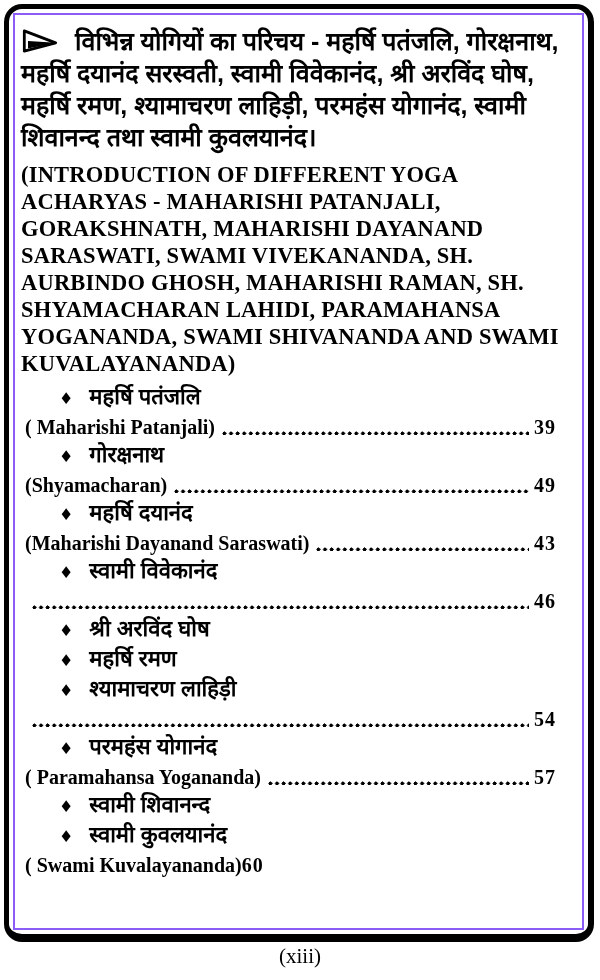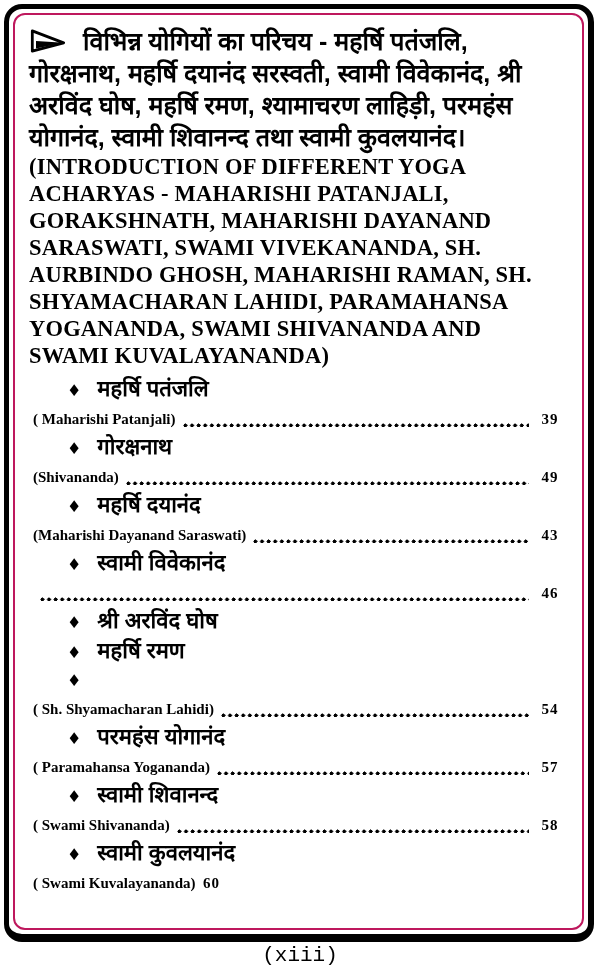--- a/index.html
+++ b/index.html
@@ -27,23 +27,23 @@
     border: solid #000000;
     border-width: 5px 6px 8px 5px;
     border-radius: 18px;
     padding: 4px;
     background: #ffffff;
   }
   .inner-frame {
     box-sizing: border-box;
     width: 100%;
     height: 100%;
-    border: 2px solid #be185d;
-    border-radius: 12px;
-    padding: 10px 16px 4px 14px;
+    border: 2px solid #8b5cf6;
+    border-radius: 0;
+    padding: 10px 16px 4px 6px;
     overflow: hidden;
   }
   .hindi-heading {
     font-family: "Liberation Sans", "DejaVu Sans", sans-serif;
     font-weight: bold;
     font-size: 25px;
     line-height: 32px;
     margin: 0;
   }
   .arrow-wrap {
@@ -52,21 +52,21 @@
     height: 24px;
     margin-right: 16px;
     vertical-align: -3px;
   }
   .arrow-wrap svg { display: block; }
   .english-heading {
     font-family: "Liberation Serif", "DejaVu Serif", serif;
     font-weight: bold;
     font-size: 22.5px;
     line-height: 27px;
-    margin: 0 0 0 0;
+    margin: 8px 0 0 0;
     letter-spacing: 0.2px;
   }
   .toc-list {
     list-style: none;
     margin: 6px 0 0 0;
     padding: 0;
   }
   .toc-entry { margin: 0; }
   .hindi-line {
     font-family: "Liberation Sans", "DejaVu Sans", sans-serif;
@@ -79,46 +79,46 @@
   }
   .bullet {
     font-family: "DejaVu Sans", sans-serif;
     font-size: 16px;
     margin-right: 16px;
   }
   .english-line {
     display: flex;
     align-items: baseline;
     font-weight: bold;
-    font-size: 15px;
+    font-size: 20px;
     line-height: 28px;
     padding-left: 4px;
   }
   .dot-leader {
     flex: 1;
     height: 5px;
     align-self: flex-end;
     margin: 0 5px 5px 7px;
     background-image: radial-gradient(circle at 2.4px 2.4px, #000000 1.8px, rgba(0,0,0,0) 2.1px);
     background-size: 6.6px 5px;
     background-repeat: repeat-x;
   }
   .page-ref {
     min-width: 32px;
-    text-align: center;
+    text-align: left;
     letter-spacing: 1px;
   }
   .footer {
     position: absolute;
     left: 0;
     top: 944px;
     width: 600px;
     text-align: center;
     font-size: 21px;
-    font-family: Liberation Mono, monospace;
+    font-family: Liberation Serif, serif;
   }
 </style>
 </head>
 <body>
 
 <div class="page">
   <div class="outer-frame">
     <div class="inner-frame">
 
       <p class="hindi-heading"><span class="arrow-wrap"><svg viewBox="0 0 38 26" width="38" height="24" xmlns="http://www.w3.org/2000/svg">
@@ -141,21 +141,21 @@
             <span class="page-ref">39</span>
           </div>
         </li>
 
         <li class="toc-entry">
           <div class="hindi-line">
             <span class="bullet">♦</span>
             <span>गोरक्षनाथ</span>
           </div>
           <div class="english-line">
-            <span>(Shivananda)</span>
+            <span>(Shyamacharan)</span>
             <span class="dot-leader"></span>
             <span class="page-ref">49</span>
           </div>
         </li>
 
         <li class="toc-entry">
           <div class="hindi-line">
             <span class="bullet">♦</span>
             <span>महर्षि दयानंद</span>
           </div>
@@ -187,23 +187,23 @@
         <li class="toc-entry">
           <div class="hindi-line">
             <span class="bullet">♦</span>
             <span>महर्षि रमण</span>
           </div>
         </li>
 
         <li class="toc-entry">
           <div class="hindi-line">
             <span class="bullet">♦</span>
-          </div>
-          <div class="english-line">
-            <span>( Sh. Shyamacharan Lahidi)</span>
+            <span>श्यामाचरण लाहिड़ी</span>
+          </div>
+          <div class="english-line">
             <span class="dot-leader"></span>
             <span class="page-ref">54</span>
           </div>
         </li>
 
         <li class="toc-entry">
           <div class="hindi-line">
             <span class="bullet">♦</span>
             <span>परमहंस योगानंद</span>
           </div>
@@ -211,25 +211,20 @@
             <span>( Paramahansa Yogananda)</span>
             <span class="dot-leader"></span>
             <span class="page-ref">57</span>
           </div>
         </li>
 
         <li class="toc-entry">
           <div class="hindi-line">
             <span class="bullet">♦</span>
             <span>स्वामी शिवानन्द</span>
-          </div>
-          <div class="english-line">
-            <span>( Swami Shivananda)</span>
-            <span class="dot-leader"></span>
-            <span class="page-ref">58</span>
           </div>
         </li>
 
         <li class="toc-entry">
           <div class="hindi-line">
             <span class="bullet">♦</span>
             <span>स्वामी कुवलयानंद</span>
           </div>
           <div class="english-line">
             <span>( Swami Kuvalayananda)</span>

